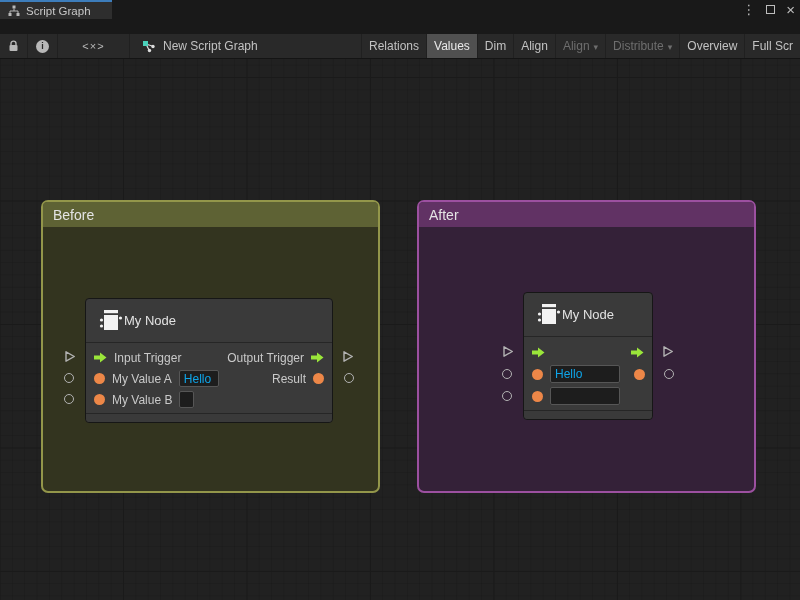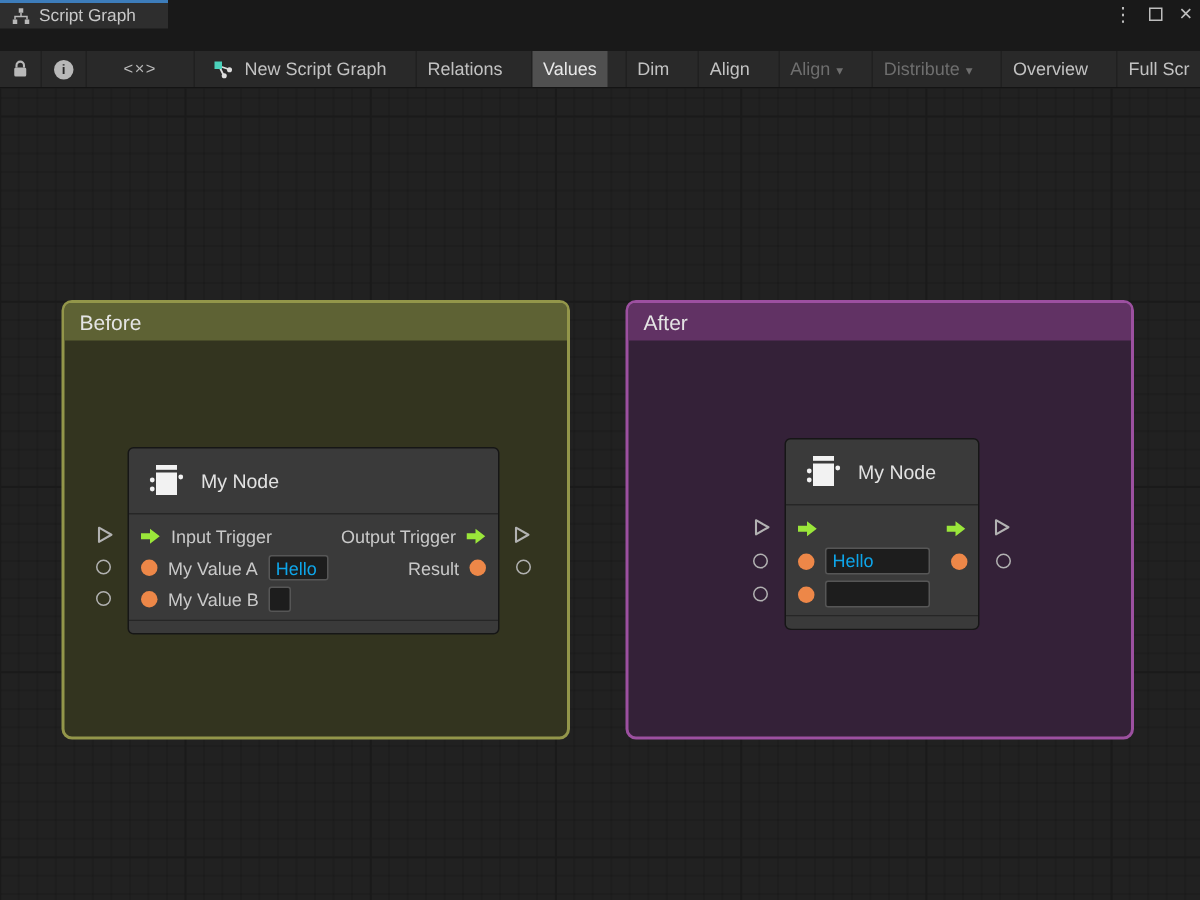--- a/index.html
+++ b/index.html
@@ -19,21 +19,21 @@
   .toolbar { height:25px; background:#292929; border-bottom:1px solid #141414;
     display:flex; align-items:stretch; font-size:12px; color:#c2c2c2; }
   .tbtn { display:flex; align-items:center; justify-content:center; padding:0 8px; border-right:1px solid #202020; }
   .tbtn.wide { width:72px; }
   .codeview { letter-spacing:1px; color:#b8b8b8; font-size:11px; }
   .graph-chip { display:flex; align-items:center; gap:7px; padding:0 12px; }
   .zoom-area { display:flex; align-items:center; gap:8px; margin-left:36px; }
   .slider { position:relative; width:84px; height:11px; }
   .slider .track { position:absolute; top:5px; left:0; right:0; height:2px; background:#6b6b6b; }
   .slider .handle { position:absolute; top:0; right:0; width:11px; height:11px; border-radius:50%; background:#989898; }
-  .view-buttons { margin-left:auto; display:flex; align-items:stretch;gap:12px; }
+  .view-buttons { margin-left:auto; display:flex; align-items:stretch; }
   .vbtn { display:flex; align-items:center; gap:4px; padding:0 7px; border-left:1px solid #202020; white-space:nowrap; }
   .vbtn.active { background:#505050; color:#e9e9e9; }
   .vbtn.disabled { color:#6e6e6e; }
   .vbtn .arrow { font-size:9px; position:relative; top:1px; }
   .vbtn.last { overflow:hidden; }
 
   
   .canvas { position:relative; width:800px; height:556px; background-color:#212121;
     background-image:
       linear-gradient(to right, #1a1a1a 1px, transparent 1px),
@@ -48,21 +48,21 @@
   .group.before { left:41px; top:141px; border-color:var(--group_before_border); background:var(--group_before_body); }
   .group.after  { left:417px; top:141px; border-color:var(--group_after_border); background:var(--group_after_body); }
   .group-header { height:25px; border-radius:4px 4px 0 0; display:flex; align-items:center;
     padding:0 10px; font-size:14px; color:#e4e4e4; }
   .group.before .group-header { background:var(--group_before_header); }
   .group.after  .group-header { background:var(--group_after_header); }
 
   
   .node { position:absolute; }
   .node-box { background:#3a3a3a; border:1px solid #161616; border-radius:4px; }
-  .node-header { height:44px; display:flex; align-items:center; gap:10px; padding:0 11px; border-bottom:1px solid #262626; }
+  .node-header { height:44px; display:flex; align-items:center; padding:0 11px; border-bottom:1px solid #262626; }
   .node-title { color:#e2e2e2; font-size:13px; }
   .node-body { padding:4px 0 0; }
   .node-row { height:21px; display:flex; align-items:center; gap:7px; padding:0 8px; font-size:12px; color:#c9c9c9; }
   .node.after-node .node-row { height:22px; }
   .row-spacer { flex:1; }
   .node-footer { margin-top:3px; border-top:1px solid #262626; height:9px; background:#3a3a3a; border-radius:0 0 4px 4px; }
 
   .arrow-port { color:var(--port_trigger_green); display:flex; }
   .dot-port { width:11px; height:11px; border-radius:50%; background:var(--port_value_orange); flex:none; }
   .port-input { background:#1d1d1d; border:1px solid #565656; border-radius:2px; color:#0ea5e9;

